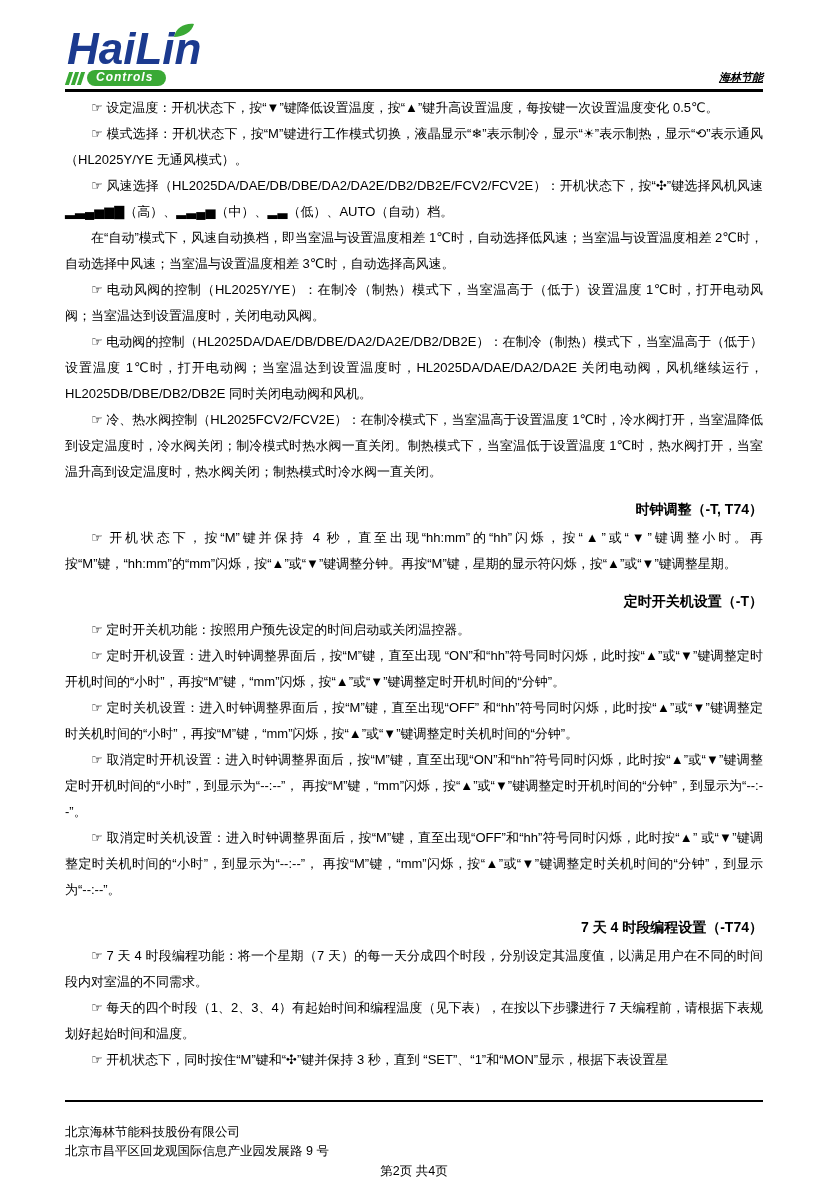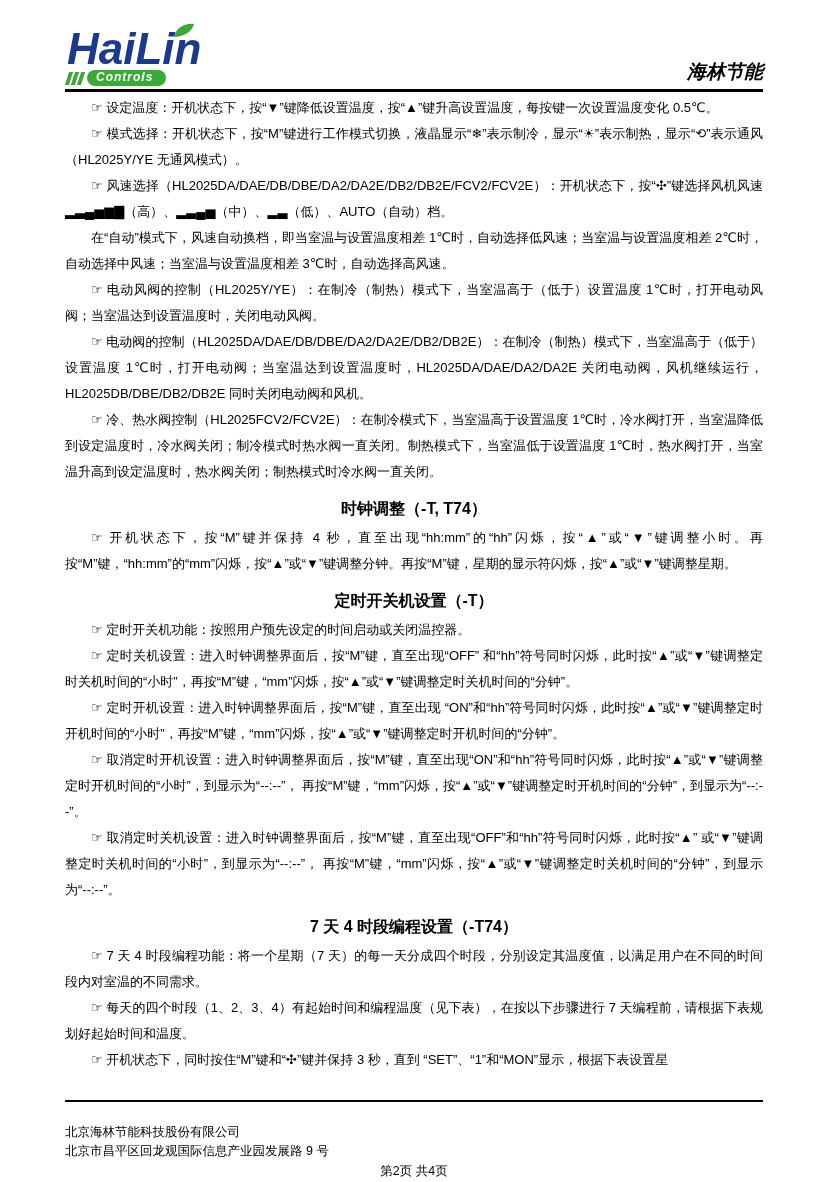--- a/index.html
+++ b/index.html
@@ -41,35 +41,36 @@
     background: #3aa935; color: #ffffff;
     font-weight: bold; font-style: italic;
     font-size: 12px; line-height: 15px;
     padding: 0 13px 1px 9px;
     border-radius: 8px;
     letter-spacing: 1px;
   }
   .brand-right {
     position: absolute; right: 0; bottom: 4px;
     font-weight: bold; font-style: italic;
-    font-size: 19px;
+    font-size: 11px;
     font-family: "Liberation Serif", "DejaVu Serif", serif;
+    text-decoration: underline;
   }
 
   
   .doc-body {
     position: absolute; top: 95px; left: 65px; right: 64px;
     font-size: 13px; line-height: 26px;
     text-align: justify;
   }
   .para { margin: 0; text-indent: 2em; }
   .section-heading {
-    font-size: 16px; font-weight: bold;
+    font-size: 14px; font-weight: bold;
     margin: 11px 0 3px 0; line-height: 26px;
-    text-align: center;
+    text-align: right;
   }
 
   
   .footer {
     position: absolute; top: 1100px; left: 65px; right: 64px;
     border-top: 2px solid #000;
     padding-top: 21px;
     display: flex; justify-content: space-between;
     font-size: 12.5px; line-height: 19px; flex-direction: column;
   }
@@ -107,22 +108,22 @@
       <p class="para">☞ 模式选择：开机状态下，按“M”键进行工作模式切换，液晶显示“❄”表示制冷，显示“☀”表示制热，显示“⟲”表示通风（HL2025Y/YE 无通风模式）。</p>
       <p class="para">☞ 风速选择（HL2025DA/DAE/DB/DBE/DA2/DA2E/DB2/DB2E/FCV2/FCV2E）：开机状态下，按“✣”键选择风机风速 ▂▃▄▅▆▇（高）、▂▃▄▅（中）、▂▃（低）、AUTO（自动）档。</p>
       <p class="para">在“自动”模式下，风速自动换档，即当室温与设置温度相差 1℃时，自动选择低风速；当室温与设置温度相差 2℃时，自动选择中风速；当室温与设置温度相差 3℃时，自动选择高风速。</p>
       <p class="para">☞ 电动风阀的控制（HL2025Y/YE）：在制冷（制热）模式下，当室温高于（低于）设置温度 1℃时，打开电动风阀；当室温达到设置温度时，关闭电动风阀。</p>
       <p class="para">☞ 电动阀的控制（HL2025DA/DAE/DB/DBE/DA2/DA2E/DB2/DB2E）：在制冷（制热）模式下，当室温高于（低于）设置温度 1℃时，打开电动阀；当室温达到设置温度时，HL2025DA/DAE/DA2/DA2E 关闭电动阀，风机继续运行，HL2025DB/DBE/DB2/DB2E 同时关闭电动阀和风机。</p>
       <p class="para">☞ 冷、热水阀控制（HL2025FCV2/FCV2E）：在制冷模式下，当室温高于设置温度 1℃时，冷水阀打开，当室温降低到设定温度时，冷水阀关闭；制冷模式时热水阀一直关闭。制热模式下，当室温低于设置温度 1℃时，热水阀打开，当室温升高到设定温度时，热水阀关闭；制热模式时冷水阀一直关闭。</p>
       <h2 class="section-heading">时钟调整（-T, T74）</h2>
       <p class="para">☞ 开机状态下，按“M”键并保持 4 秒，直至出现“hh:mm”的“hh”闪烁，按“▲”或“▼”键调整小时。再按“M”键，“hh:mm”的“mm”闪烁，按“▲”或“▼”键调整分钟。再按“M”键，星期的显示符闪烁，按“▲”或“▼”键调整星期。</p>
       <h2 class="section-heading">定时开关机设置（-T）</h2>
       <p class="para">☞ 定时开关机功能：按照用户预先设定的时间启动或关闭温控器。</p>
+      <p class="para">☞ 定时开机设置：进入时钟调整界面后，按“M”键，直至出现 “ON”和“hh”符号同时闪烁，此时按“▲”或“▼”键调整定时开机时间的“小时”，再按“M”键，“mm”闪烁，按“▲”或“▼”键调整定时开机时间的“分钟”。</p>
       <p class="para">☞ 定时关机设置：进入时钟调整界面后，按“M”键，直至出现“OFF” 和“hh”符号同时闪烁，此时按“▲”或“▼”键调整定时关机时间的“小时”，再按“M”键，“mm”闪烁，按“▲”或“▼”键调整定时关机时间的“分钟”。</p>
-      <p class="para">☞ 定时开机设置：进入时钟调整界面后，按“M”键，直至出现 “ON”和“hh”符号同时闪烁，此时按“▲”或“▼”键调整定时开机时间的“小时”，再按“M”键，“mm”闪烁，按“▲”或“▼”键调整定时开机时间的“分钟”。</p>
       <p class="para">☞ 取消定时开机设置：进入时钟调整界面后，按“M”键，直至出现“ON”和“hh”符号同时闪烁，此时按“▲”或“▼”键调整定时开机时间的“小时”，到显示为“--:--”， 再按“M”键，“mm”闪烁，按“▲”或“▼”键调整定时开机时间的“分钟”，到显示为“--:--”。</p>
       <p class="para">☞ 取消定时关机设置：进入时钟调整界面后，按“M”键，直至出现“OFF”和“hh”符号同时闪烁，此时按“▲” 或“▼”键调整定时关机时间的“小时”，到显示为“--:--”， 再按“M”键，“mm”闪烁，按“▲”或“▼”键调整定时关机时间的“分钟”，到显示为“--:--”。</p>
       <h2 class="section-heading">7 天 4 时段编程设置（-T74）</h2>
       <p class="para">☞ 7 天 4 时段编程功能：将一个星期（7 天）的每一天分成四个时段，分别设定其温度值，以满足用户在不同的时间段内对室温的不同需求。</p>
       <p class="para">☞ 每天的四个时段（1、2、3、4）有起始时间和编程温度（见下表），在按以下步骤进行 7 天编程前，请根据下表规划好起始时间和温度。</p>
       <p class="para">☞ 开机状态下，同时按住“M”键和“✣”键并保持 3 秒，直到 “SET”、“1”和“MON”显示，根据下表设置星</p>
     </div>
 
   <div class="footer">
     <div class="col-left">

